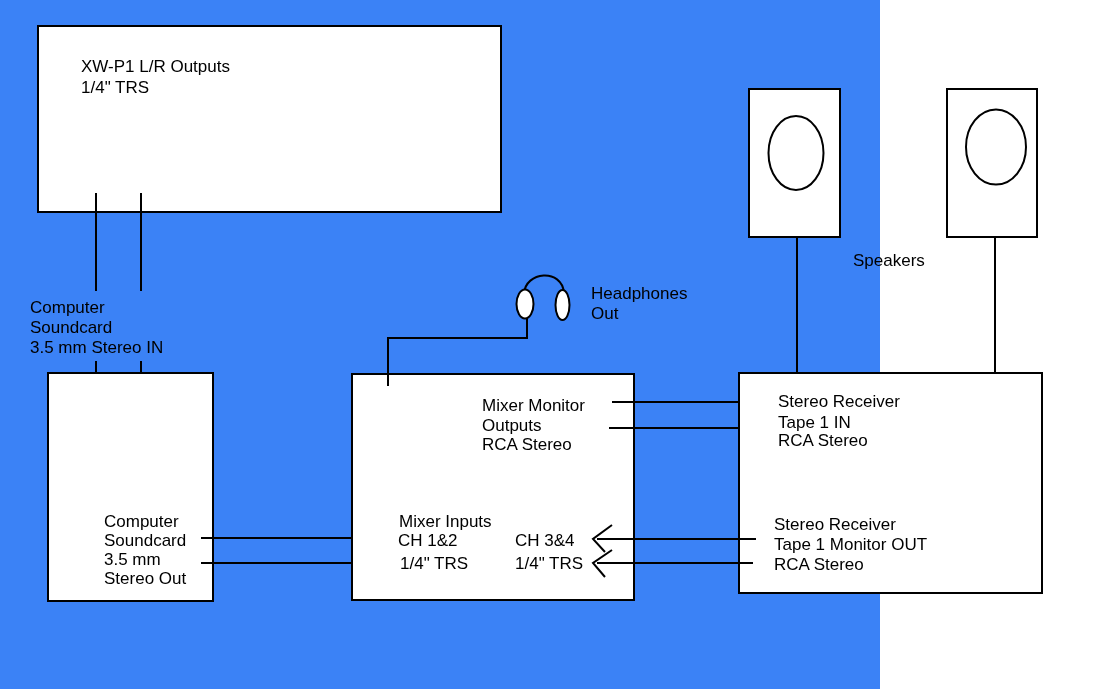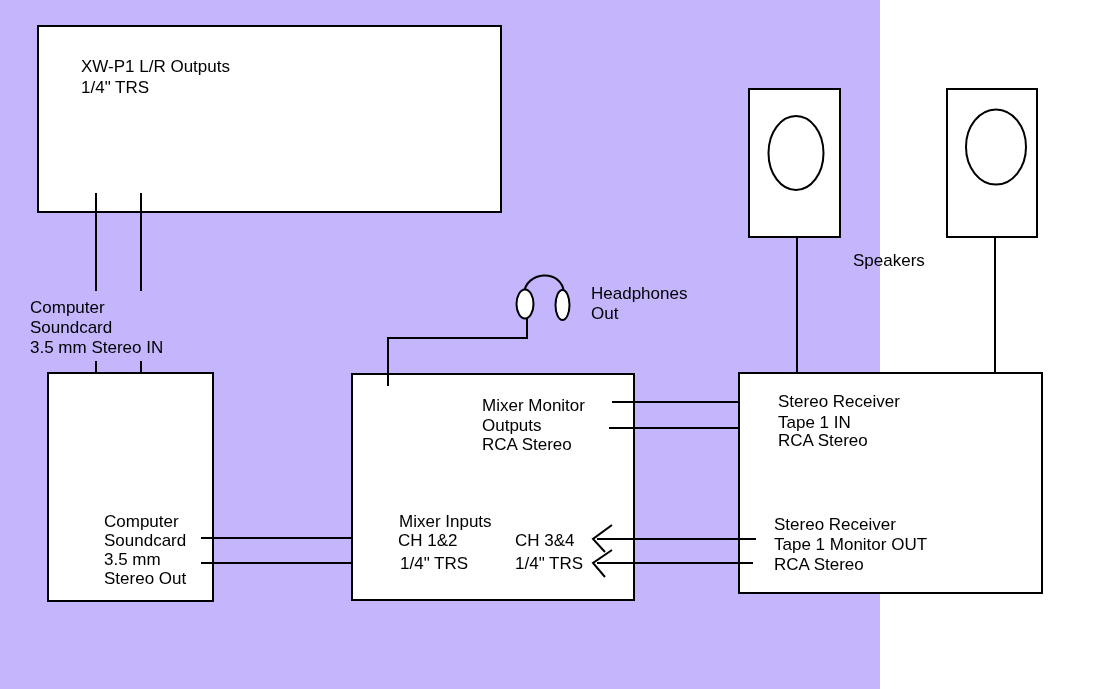--- a/index.html
+++ b/index.html
@@ -1,16 +1,16 @@
 <!DOCTYPE html>
 <html><head>
 <meta charset="utf-8">
 <style>
   html, body { margin: 0; padding: 0; background: #ffffff; }
-  .stage { width: 880px; height: 689px; position: relative; background: #c4b5fd; }
+  .stage { width: 880px; height: 689px; position: relative; background: #3b82f6; }
   svg text {
     font-family: "Liberation Sans", sans-serif;
     font-size: 17px;
     fill: #000000;
   }
   .box  { fill: #ffffff; stroke: #000000; stroke-width: 2; }
   .wire { fill: none;    stroke: #000000; stroke-width: 2; }
   .head { fill: none;    stroke: #000000; stroke-width: 2; }
   .cup  { fill: #ffffff; stroke: #000000; stroke-width: 2; }
   .cone { fill: #ffffff; stroke: #000000; stroke-width: 2; }

